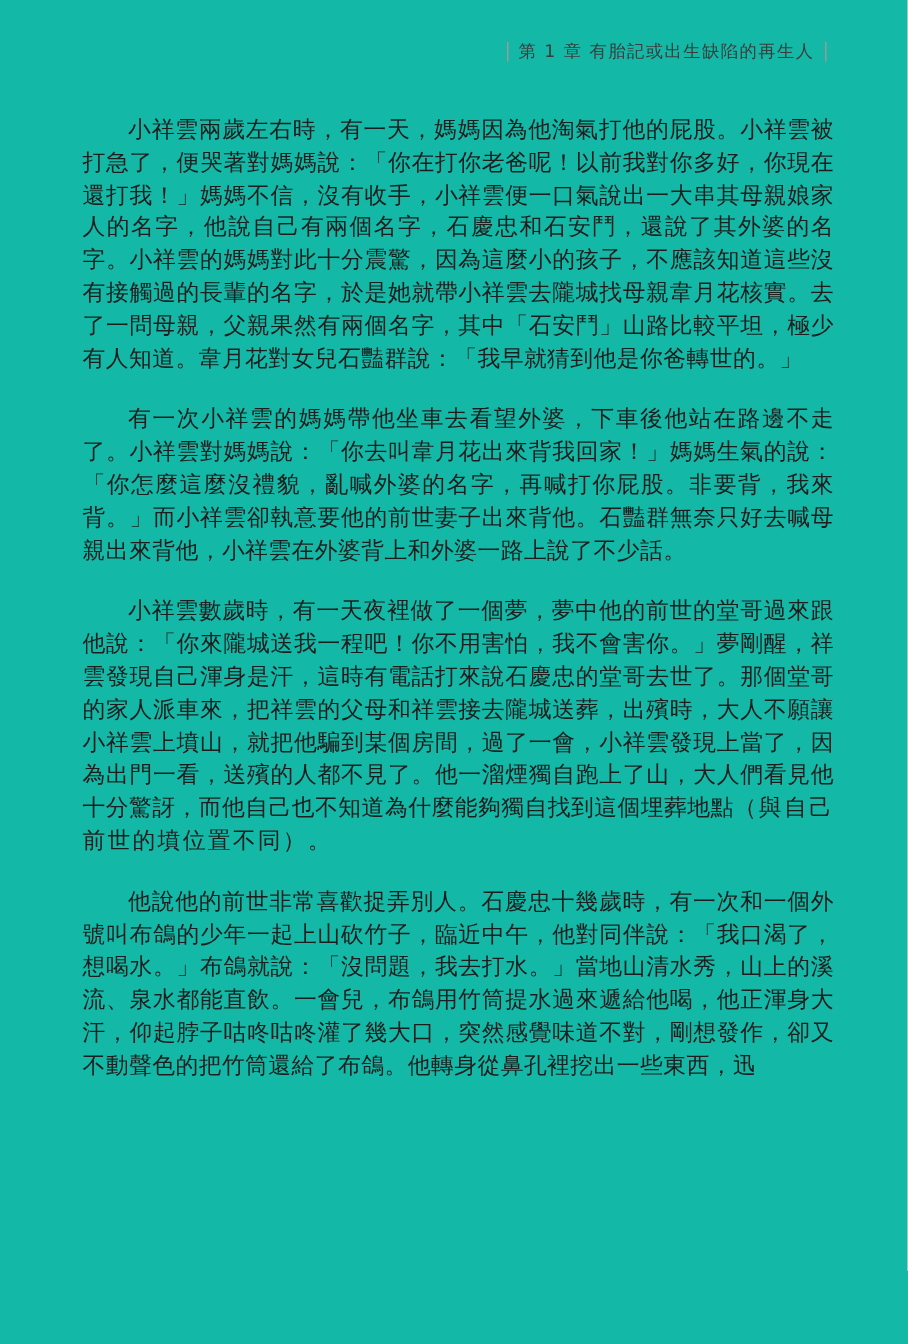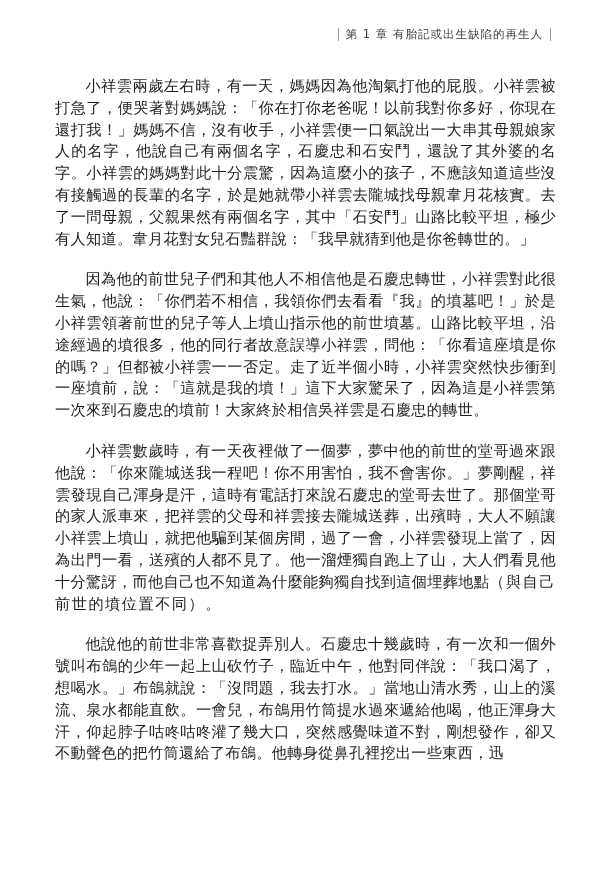--- a/index.html
+++ b/index.html
@@ -6,21 +6,21 @@
     margin: 0;
     padding: 0;
     background: #e8e8e8;
     font-family: "DejaVu Sans", "Liberation Sans", sans-serif;
   }
   .page {
     position: relative;
     width: 605px;
     height: 896px;
     margin: 0 auto;
-    background: #ffffff;
+    background: #14b8a6;
     overflow: hidden;
     box-sizing: border-box;
   }
   
   .running-head {
     position: absolute;
     top: 27px;
     right: 47px;
     font-size: 11.5px;
     letter-spacing: 1px;
@@ -78,19 +78,19 @@
 <div class="page">
 
   <div class="running-head">
     <span class="vbar"></span>
     <span>第 1 章 有胎記或出生缺陷的再生人</span>
     <span class="vbar"></span>
   </div>
 
   <div class="content">
     <p>小祥雲兩歲左右時，有一天，媽媽因為他淘氣打他的屁股。小祥雲被打急了，便哭著對媽媽說：「你在打你老爸呢！以前我對你多好，你現在還打我！」媽媽不信，沒有收手，小祥雲便一口氣說出一大串其母親娘家人的名字，他說自己有兩個名字，石慶忠和石安鬥，還說了其外婆的名字。小祥雲的媽媽對此十分震驚，因為這麼小的孩子，不應該知道這些沒有接觸過的長輩的名字，於是她就帶小祥雲去隴城找母親韋月花核實。去了一問母親，父親果然有兩個名字，其中「石安鬥」山路比較平坦，極少有人知道。韋月花對女兒石豔群說：「我早就猜到他是你爸轉世的。」</p>
-    <p>因為他的前世兒子們和其他人不相信他是石慶忠轉世，小祥雲對此很生氣，他說：「你們若不相信，我領你們去看看『我』的墳墓吧！」於是小祥雲領著前世的兒子等人上墳山指示他的前世墳墓。山路比較平坦，沿途經過的墳很多，他的同行者故意誤導小祥雲，問他：「你看這座墳是你的嗎？」但都被小祥雲一一否定。走了近半個小時，小祥雲突然快步衝到一座墳前，說：「這就是我的墳！」這下大家驚呆了，因為這是小祥雲第一次來到石慶忠的墳前！大家終於相信吳祥雲是石慶忠的轉世。</p>
+    <p>有一次小祥雲的媽媽帶他坐車去看望外婆，下車後他站在路邊不走了。小祥雲對媽媽說：「你去叫韋月花出來背我回家！」媽媽生氣的說：「你怎麼這麼沒禮貌，亂喊外婆的名字，再喊打你屁股。非要背，我來背。」而小祥雲卻執意要他的前世妻子出來背他。石豔群無奈只好去喊母親出來背他，小祥雲在外婆背上和外婆一路上說了不少話。</p>
     <p><span>小祥雲數歲時，有一天夜裡做了一個夢，夢中他的前世的堂哥過來跟他說：「你來隴城送我一程吧！你不用害怕，我不會害你。」夢剛醒，祥雲發現自己渾身是汗，這時有電話打來說石慶忠的堂哥去世了。那個堂哥的家人派車來，把祥雲的父母和祥雲接去隴城送葬，出殯時，大人不願讓小祥雲上墳山，就把他騙到某個房間，過了一會，小祥雲發現上當了，因為出門一看，送殯的人都不見了。他一溜煙獨自跑上了山，大人們看見他十分驚訝，而他自己也不知道為什麼能夠獨自找到這個埋葬地點</span><span class="kai">（與自己前世的墳位置不同）</span><span>。</span></p>
     <p>他說他的前世非常喜歡捉弄別人。石慶忠十幾歲時，有一次和一個外號叫布鴿的少年一起上山砍竹子，臨近中午，他對同伴說：「我口渴了，想喝水。」布鴿就說：「沒問題，我去打水。」當地山清水秀，山上的溪流、泉水都能直飲。一會兒，布鴿用竹筒提水過來遞給他喝，他正渾身大汗，仰起脖子咕咚咕咚灌了幾大口，突然感覺味道不對，剛想發作，卻又不動聲色的把竹筒還給了布鴿。他轉身從鼻孔裡挖出一些東西，迅</p>
   </div>
 
 
 </div>
 
 </body></html>

